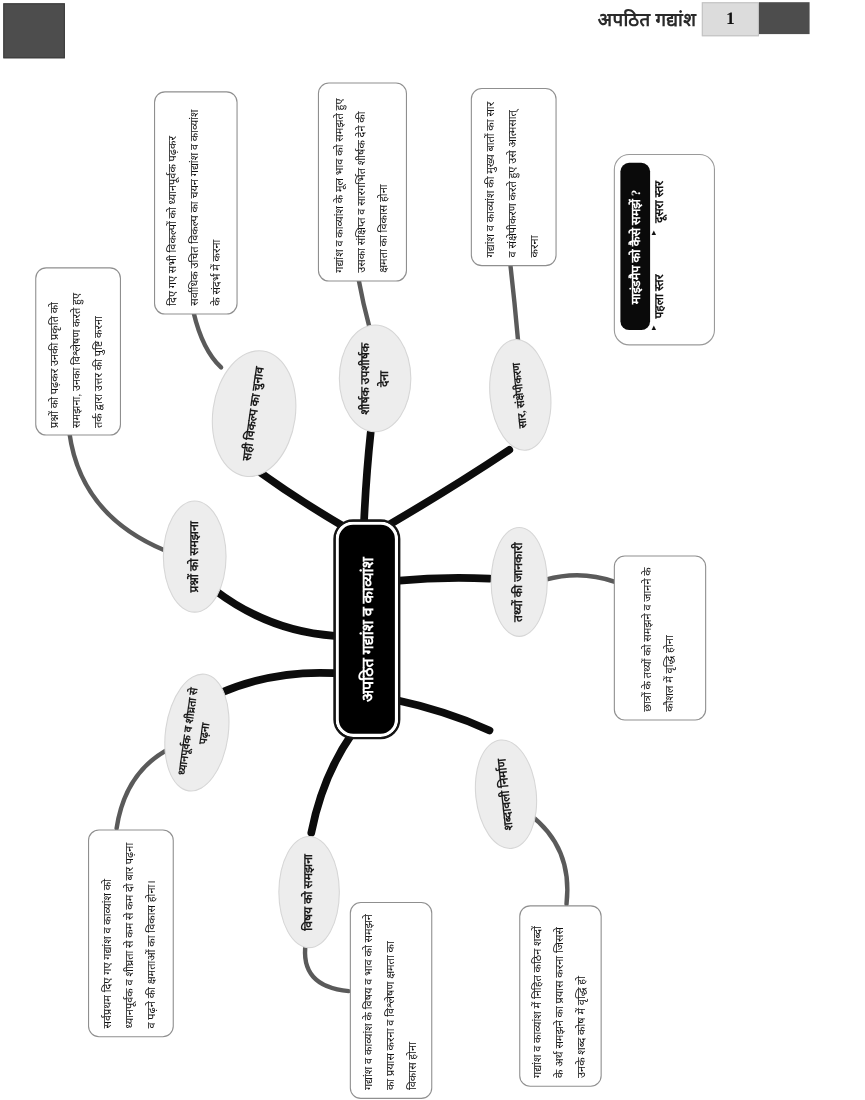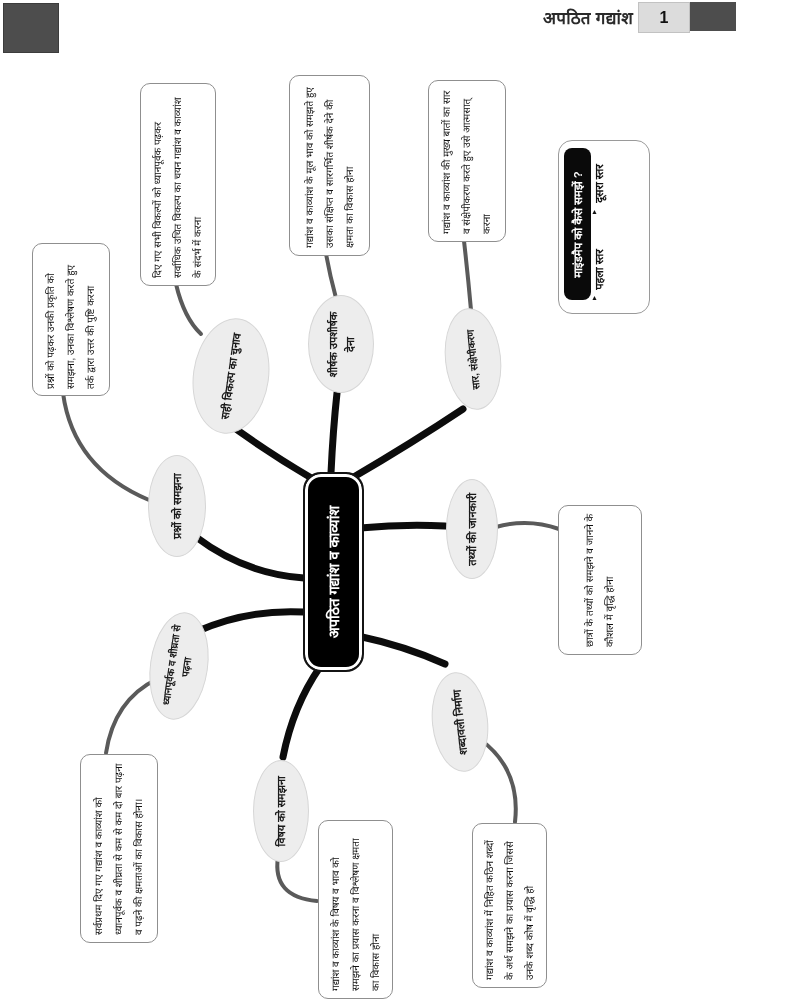--- a/index.html
+++ b/index.html
@@ -1,17 +1,17 @@
 <!DOCTYPE html>
 <html><head>
 <meta charset="utf-8">
 <style>
   html,body{margin:0;padding:0;background:#fff;}
   .page{position:relative;width:736px;height:1000px;background:#fff;overflow:hidden;
-        font-family:Liberation Sans, sans-serif;color:#111;}
+        font-family:Liberation Serif, serif;color:#111;}
   
   .corner-block{position:absolute;left:3px;top:3px;width:54px;height:48px;background:#4d4d4d;border:1px solid #3c3c3c;}
   .hdr-title{position:absolute;left:433px;top:6px;width:200px;text-align:right;
              font-size:17px;font-weight:bold;color:#2a2a2a;letter-spacing:.3px;}
   .page-num{position:absolute;left:638px;top:2px;width:50px;height:29px;background:#dcdcdc;
             border:1px solid #c2c2c2;display:flex;align-items:center;justify-content:center;
             font-size:16px;font-weight:bold;color:#111;}
   .hdr-bar{position:absolute;left:690px;top:2px;width:96px;height:29px;background:#4d4d4d;}
   
   .wires{position:absolute;left:0;top:0;width:786px;height:1000px;z-index:1;}

